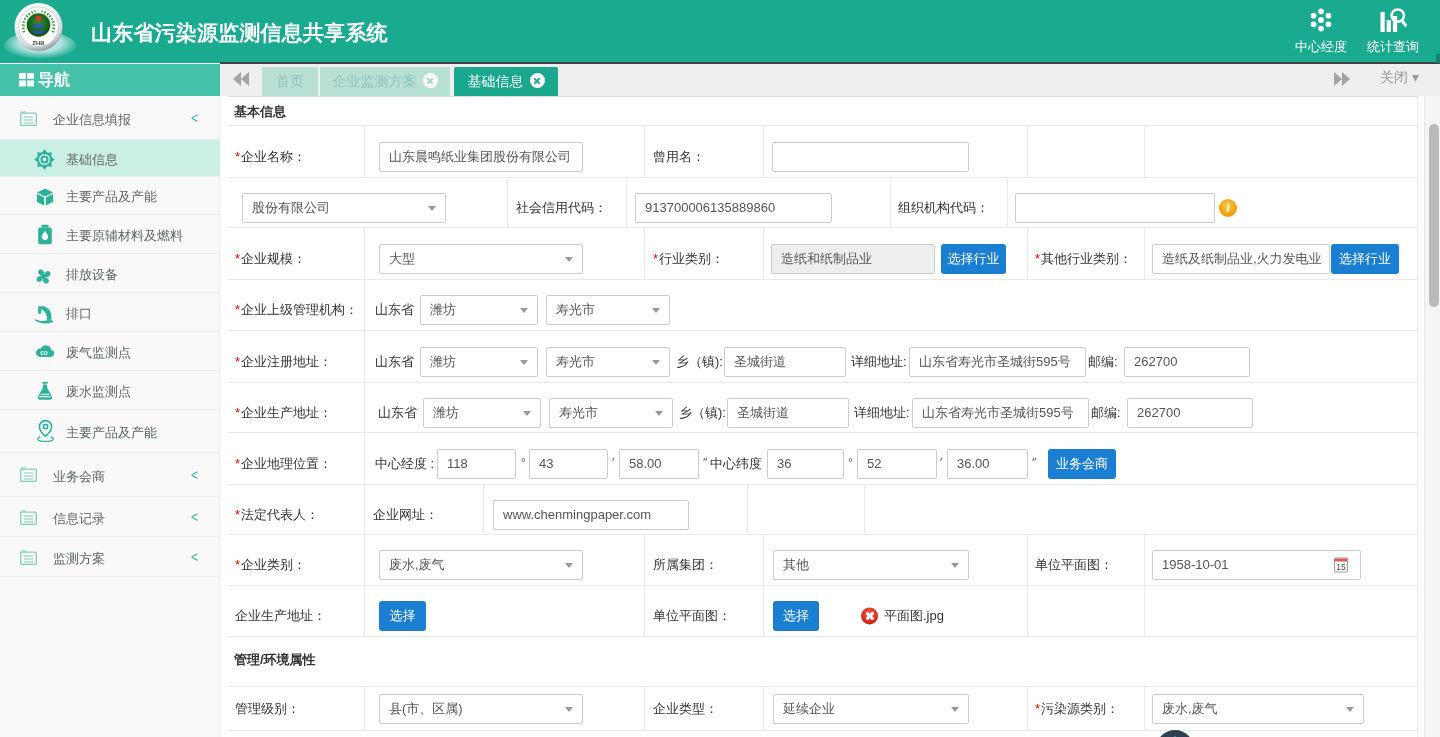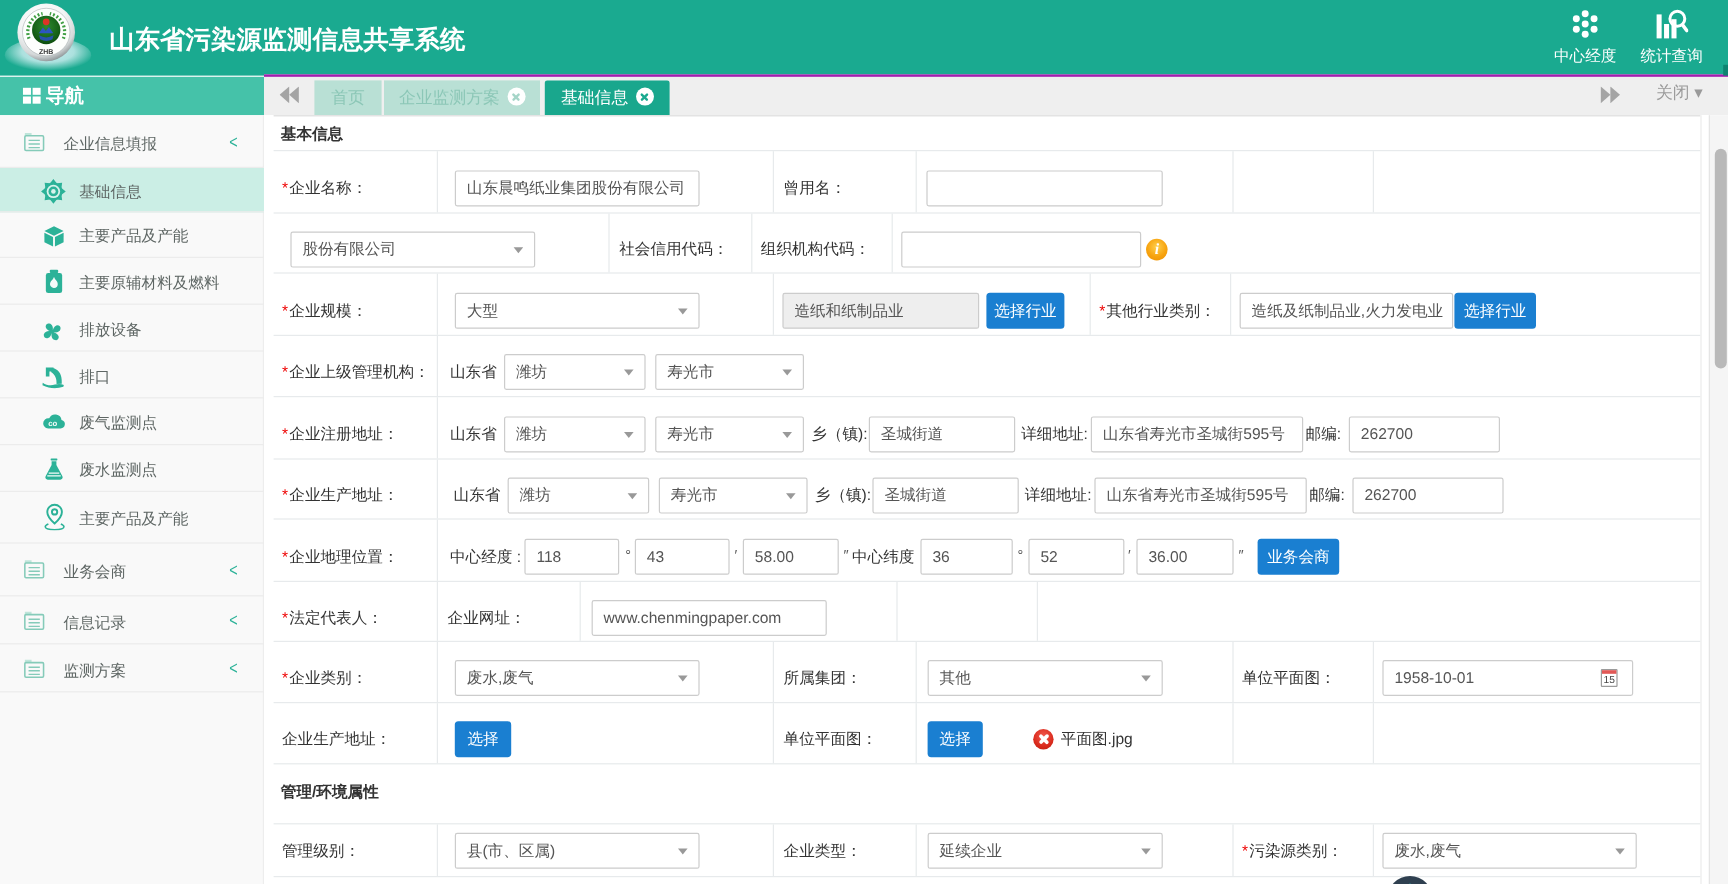--- a/index.html
+++ b/index.html
@@ -8,21 +8,21 @@
 .abs{position:absolute}
 
 #header{position:absolute;left:0;top:0;width:1440px;height:63px;background:#1aaa90}
 #title{position:absolute;left:91px;top:19px;font-size:21px;font-weight:bold;color:#fff;letter-spacing:0.2px}
 .hicon{position:absolute;top:6px;width:70px;text-align:center;color:#fff}
 .hicon .lbl{font-size:13px;margin-top:3px}
 
 #navbar{position:absolute;left:0;top:64px;width:220px;height:32px;background:#45c2a9;color:#fff}
 #navbar .txt{position:absolute;left:38px;top:6px;font-size:16px;font-weight:bold}
 
-#tabbar{position:absolute;left:220px;top:62px;width:1220px;height:34px;background:#efefef;border-top:2px solid #a21caf}
+#tabbar{position:absolute;left:220px;top:62px;width:1220px;height:34px;background:#efefef;border-top:2px solid #404040}
 .tab{position:absolute;top:3px;height:29px;line-height:29px;text-align:center;font-size:14px}
 .tab.pale{background:#b9e0d5;color:#8cc7b7}
 .tab.act{background:#19a78d;color:#fff;border-radius:2px 2px 0 0}
 .xcir{display:inline-block;width:15px;height:15px;border-radius:50%;background:#fff;vertical-align:-2px;margin-left:6px;position:relative}
 .xcir:before,.xcir:after{content:"";position:absolute;left:3.5px;top:6.8px;width:8px;height:1.8px;border-radius:1px;background:#a5d5c8}
 .xcir:before{transform:rotate(45deg)}
 .xcir:after{transform:rotate(-45deg)}
 .tab.act .xcir:before,.tab.act .xcir:after{background:#1aaa90}
 .arr{position:absolute;color:#9a9a9a;font-size:17px;top:5px}
 
@@ -303,34 +303,40 @@
     <div class="cell bdr" style="width:117px"></div>
     <div class="cell" style="width:272px"></div>
   </div>
   <div class="row" style="top:82px;height:50px">
     <div class="cell bdr" style="width:280px">
         <span class="inp sel2" style="left:14px;width:204px">股份有限公司</span>
       </div>
     <div class="cell bdr" style="width:119px">
         <span class="lab lab1" style="left:8px">社会信用代码：</span>
       </div>
+    <div class="cell bdr" style="width:264px">
+        <span class="inp" style="left:8px;width:197px">913700006135889860</span>
+      </div>
     <div class="cell bdr" style="width:117px">
         <span class="lab lab1" style="left:7px">组织机构代码：</span>
       </div>
     <div class="cell" style="width:272px">
         <span class="inp" style="left:7px;width:200px"></span>
         <span class="iinfo" style="left:211px"></span>
       </div>
   </div>
   <div class="row" style="top:132px;height:52px">
     <div class="cell bdr" style="width:137px">
         <span class="lab lab1"><span class="star">*</span>企业规模：</span>
       </div>
     <div class="cell bdr" style="width:280px">
         <span class="inp sel2" style="left:14px;width:204px">大型</span>
+      </div>
+    <div class="cell bdr" style="width:119px">
+        <span class="lab lab1" style="left:8px"><span class="star">*</span>行业类别：</span>
       </div>
     <div class="cell bdr" style="width:264px">
         <span class="inp ro" style="left:7px;width:164px">造纸和纸制品业</span>
         <span class="btn" style="left:177px;width:65px">选择行业</span>
       </div>
     <div class="cell bdr" style="width:117px">
         <span class="lab lab1" style="left:7px"><span class="star">*</span>其他行业类别：</span>
       </div>
     <div class="cell" style="width:272px">
         <span class="inp" style="left:7px;width:178px">造纸及纸制品业,火力发电业</span>

